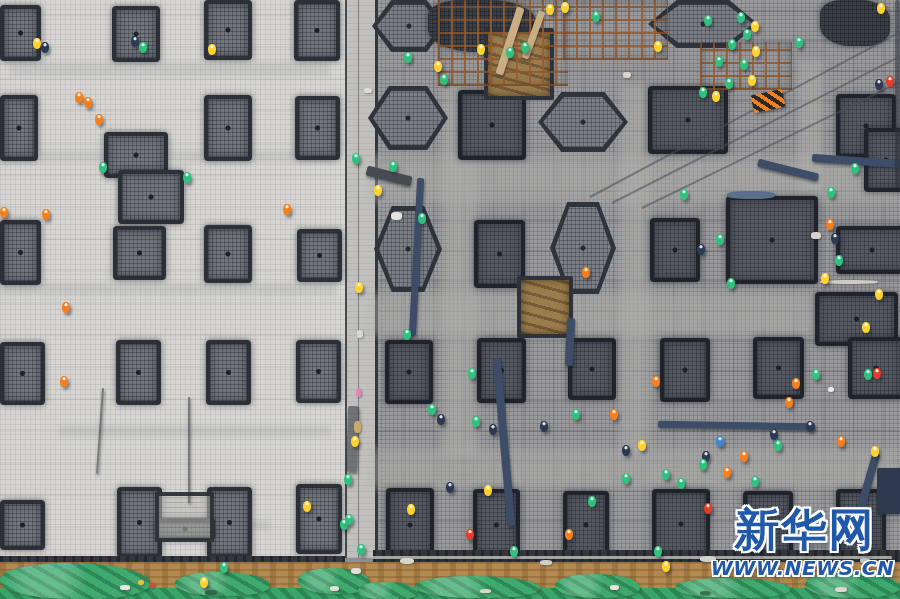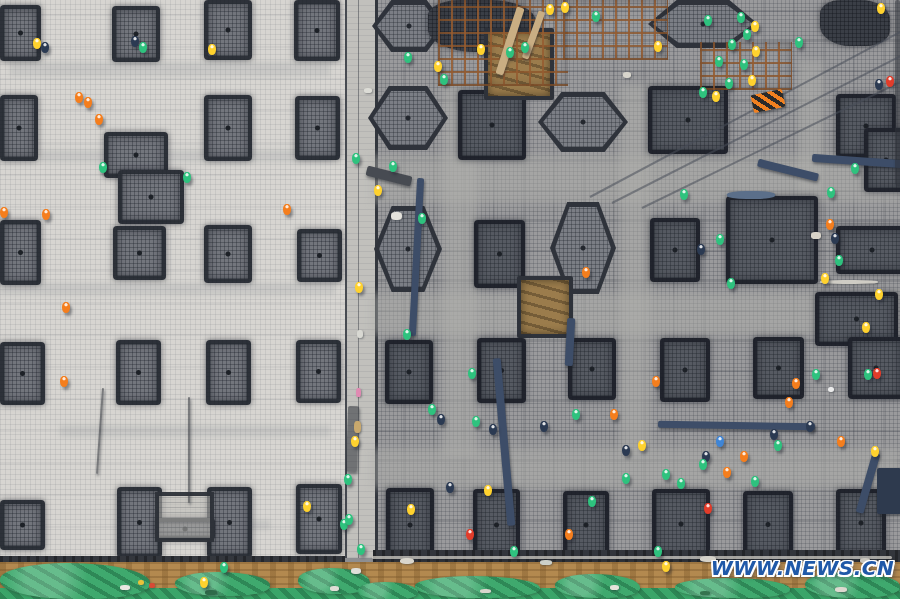--- a/index.html
+++ b/index.html
@@ -109,20 +109,21 @@
 <body>
 
 <div id="stage">
   <div class="slab-left"></div>
   <div class="divider-strip"></div>
   <div class="mesh-right"></div>
   <div class="trench-left"></div>
   <div class="trench-right"></div>
   <div class="dirt-band"></div>
   <div class="green-base"></div>
+  <div class="wm-brand">新华网</div>
   <div class="wm-url">WWW.NEWS.CN</div>
 <div class="smudge" style="position: absolute; left: 10px; top: 62px; width: 320px; height: 14px;"></div>
     <div class="smudge" style="position: absolute; left: 40px; top: 150px; width: 290px; height: 12px;"></div>
     <div class="smudge" style="position: absolute; left: 0px; top: 283px; width: 335px; height: 12px;"></div>
     <div class="smudge" style="position: absolute; left: 60px; top: 425px; width: 270px; height: 12px;"></div>
     <div class="smudge" style="position: absolute; left: 150px; top: 520px; width: 120px; height: 10px;"></div>
     <div class="soft" style="position: absolute; left: 372px; top: 155px; width: 528px; height: 48px;"></div>
     <div class="soft" style="position: absolute; left: 372px; top: 293px; width: 528px; height: 42px;"></div>
     <div class="soft" style="position: absolute; left: 372px; top: 448px; width: 528px; height: 40px;"></div>
     <div class="soft" style="position: absolute; left: 443px; top: 85px; width: 34px; height: 372px;"></div>

